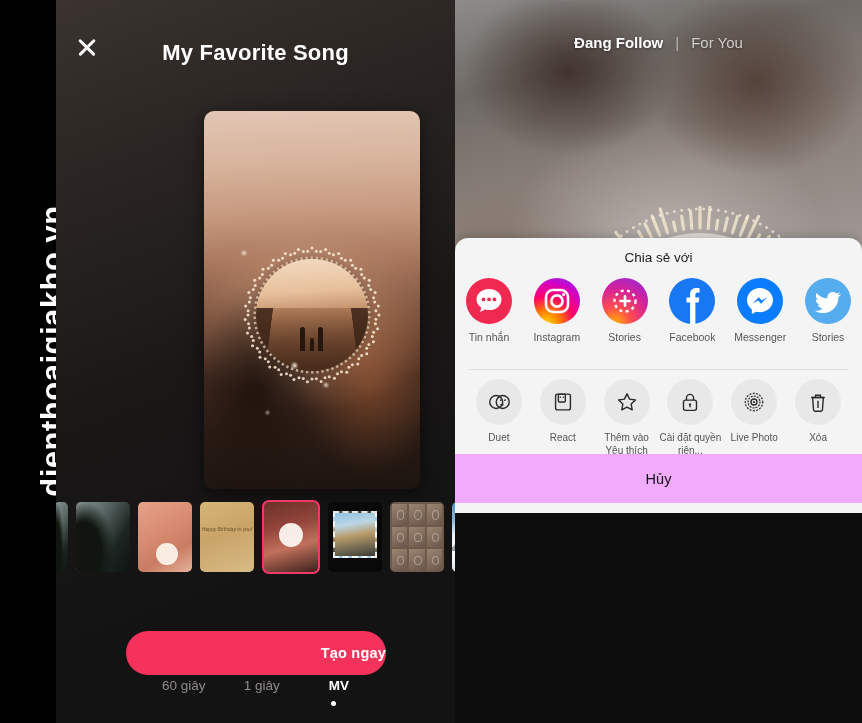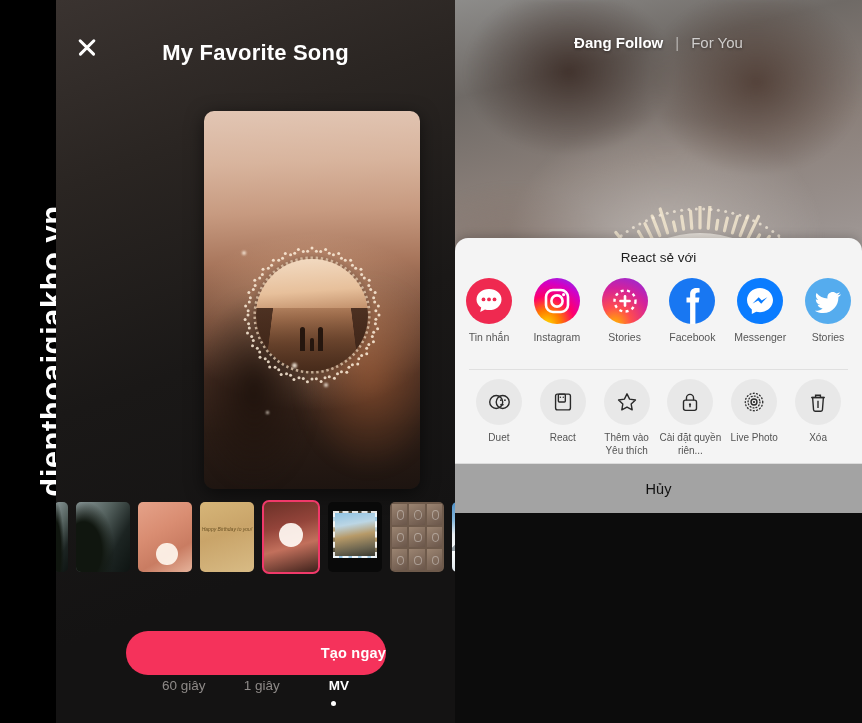--- a/index.html
+++ b/index.html
@@ -301,22 +301,22 @@
   .action-circle {
     width: 46px; height: 46px; border-radius: 50%; background: #e8e8e8;
     margin: 0 auto 7px; display:flex; align-items:center; justify-content:center;
   }
   .action-label { color: #545454; font-size: 10px; line-height: 1.25; }
 
   .cancel-divider {
     position: absolute; top: 225px; left: 0; width: 100%; height: 1px; background: #dcdcdc;
   }
   .cancel-band {
-    position: absolute; top: 226px; left: 0; width: 100%; height: 49px;
-    background: #a3a3a3; display: flex; align-items: center; justify-content: center;
+    position: absolute; top: 216px; left: 0; width: 100%; height: 49px;
+    background: #f0abfc; display: flex; align-items: center; justify-content: center;
     cursor: pointer;
   }
   .cancel-label { color: #111; font-size: 14.5px; }
 </style>
 </head>
 <body>
 
 <div class="screen">
 
   <div class="watermark-strip">
@@ -773,21 +773,21 @@
     <div class="music-disc">
       <span>Tôi là người hát bài này nếu bạn thích</span>
     </div>
 
     <svg class="heart-icon" viewBox="0 0 24 22">
       <path d="M12 21.3 2.6 12C.3 9.7.4 5.9 2.8 3.8 5 1.8 8.4 2.2 10.3 4.5L12 6.5l1.7-2c1.9-2.3 5.3-2.7 7.5-.7 2.4 2.1 2.5 5.9.2 8.2z" fill="#ffffff"></path>
     </svg>
     <div class="like-count">0</div>
 
     <div class="share-sheet">
-      <div class="sheet-title">React sẻ với</div>
+      <div class="sheet-title">Chia sẻ với</div>
 
       <div class="share-row" id="shareRow">
           <div class="share-item">
             <div class="share-circle">
               <svg viewBox="0 0 46 46" width="46" height="46">
                 <circle cx="23" cy="23" r="23" fill="#ef2950"></circle>
                 <path d="M23 11c-7 0-12.5 4.6-12.5 10.4 0 3.3 1.8 6.2 4.7 8.1l-1 4.5 4.8-2.5c1.3.4 2.6.6 4 .6 7 0 12.5-4.6 12.5-10.7S30 11 23 11z" fill="#fff"></path>
                 <circle cx="17.5" cy="21.4" r="1.9" fill="#ef2950"></circle>
                 <circle cx="23" cy="21.4" r="1.9" fill="#ef2950"></circle>
                 <circle cx="28.5" cy="21.4" r="1.9" fill="#ef2950"></circle>

